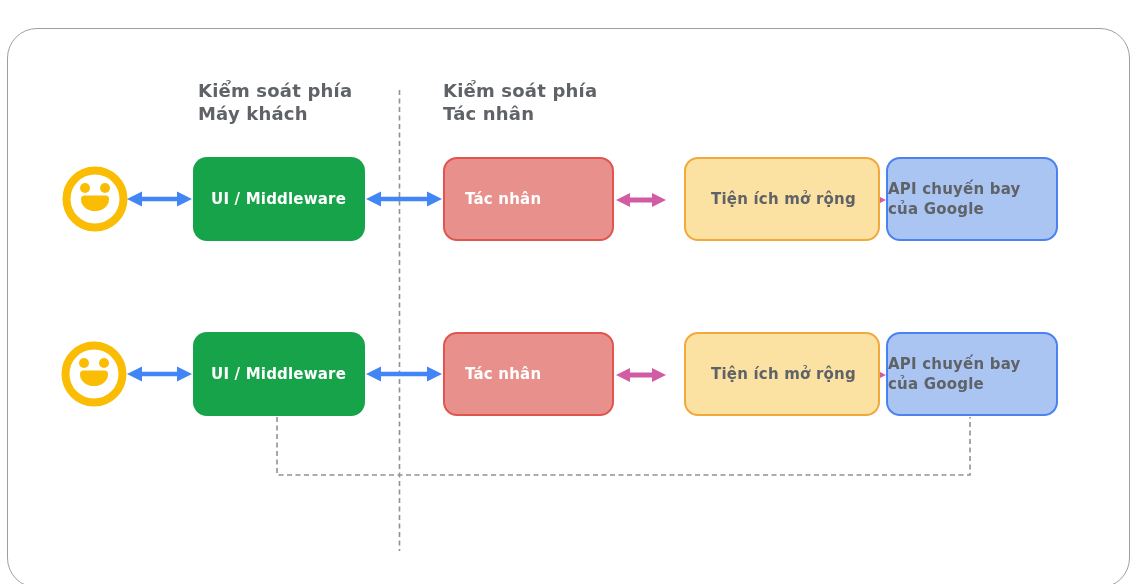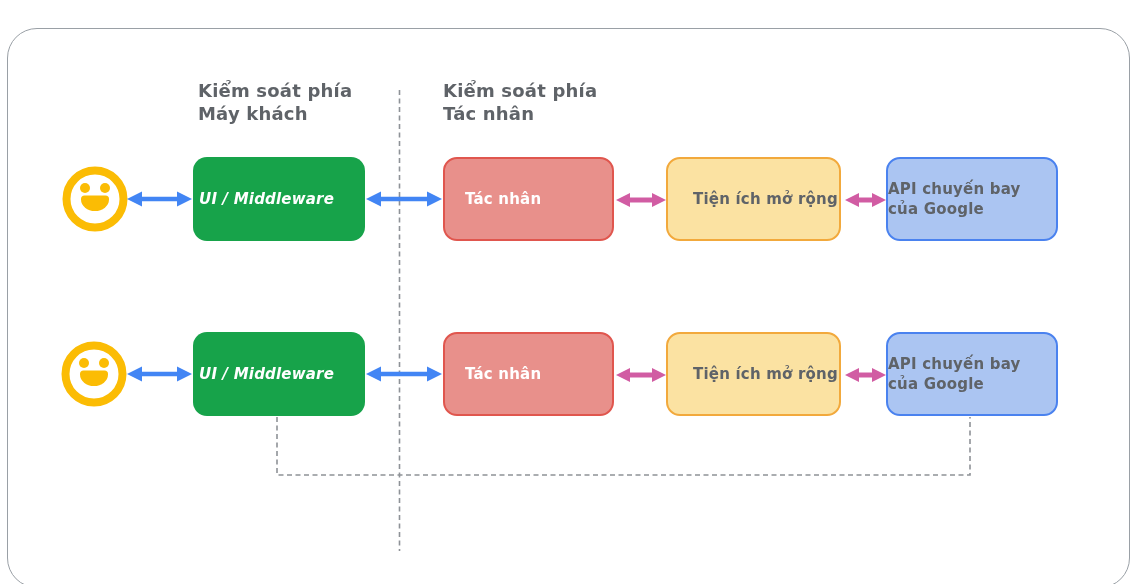--- a/index.html
+++ b/index.html
@@ -22,23 +22,23 @@
   .hdr-agent{left:443px; top:61px;}
   .layer{position:absolute; left:0; top:0; pointer-events:none;}
   .box{
     position:absolute; height:84px; border-radius:14px; box-sizing:border-box;
     display:flex; align-items:center; font-size:15px; font-weight:bold;
     letter-spacing:.2px;
   }
   .row1{top:139px;} .row2{top:314px;}
   .col-ui{left:193px; width:172px;}
   .col-agent{left:443px; width:171px;}
-  .col-ext{left:666px; width:175px;}
+  .col-ext{left:684px; width:196px;}
   .col-api{left:886px; width:172px;}
-  .green{background:var(--green-fill,#17A34A); color:var(--text-on-dark,#fff); padding-left:6px;font-style:italic;}
+  .green{background:var(--green-fill,#17A34A); color:var(--text-on-dark,#fff); padding-left:18px;}
   .red{background:var(--red-fill,#E8908B); border:2px solid var(--red-border,#E0564E);
        color:var(--text-on-dark,#fff); padding-left:20px;}
   .yellow{background:var(--yellow-fill,#FBE2A2); border:2px solid var(--yellow-border,#F2A93C);
        color:var(--text-dark,#5F6368); padding-left:25px;}
   .blue{background:var(--blue-fill,#ABC5F2); border:2px solid var(--blue-border,#4A82EF);
        color:var(--text-dark,#5F6368); white-space:pre-line; line-height:20px;}
   .dash{stroke:var(--line-gray,#8E9297); stroke-width:1.6; stroke-dasharray:5 3.5; fill:none;}
   .arrow-blue line{stroke:var(--arrow-blue,#4285F4); stroke-width:4.5;}
   .arrow-blue polygon{fill:var(--arrow-blue,#4285F4);}
   .arrow-pink line{stroke:var(--arrow-pink,#D15CA3); stroke-width:5;}

